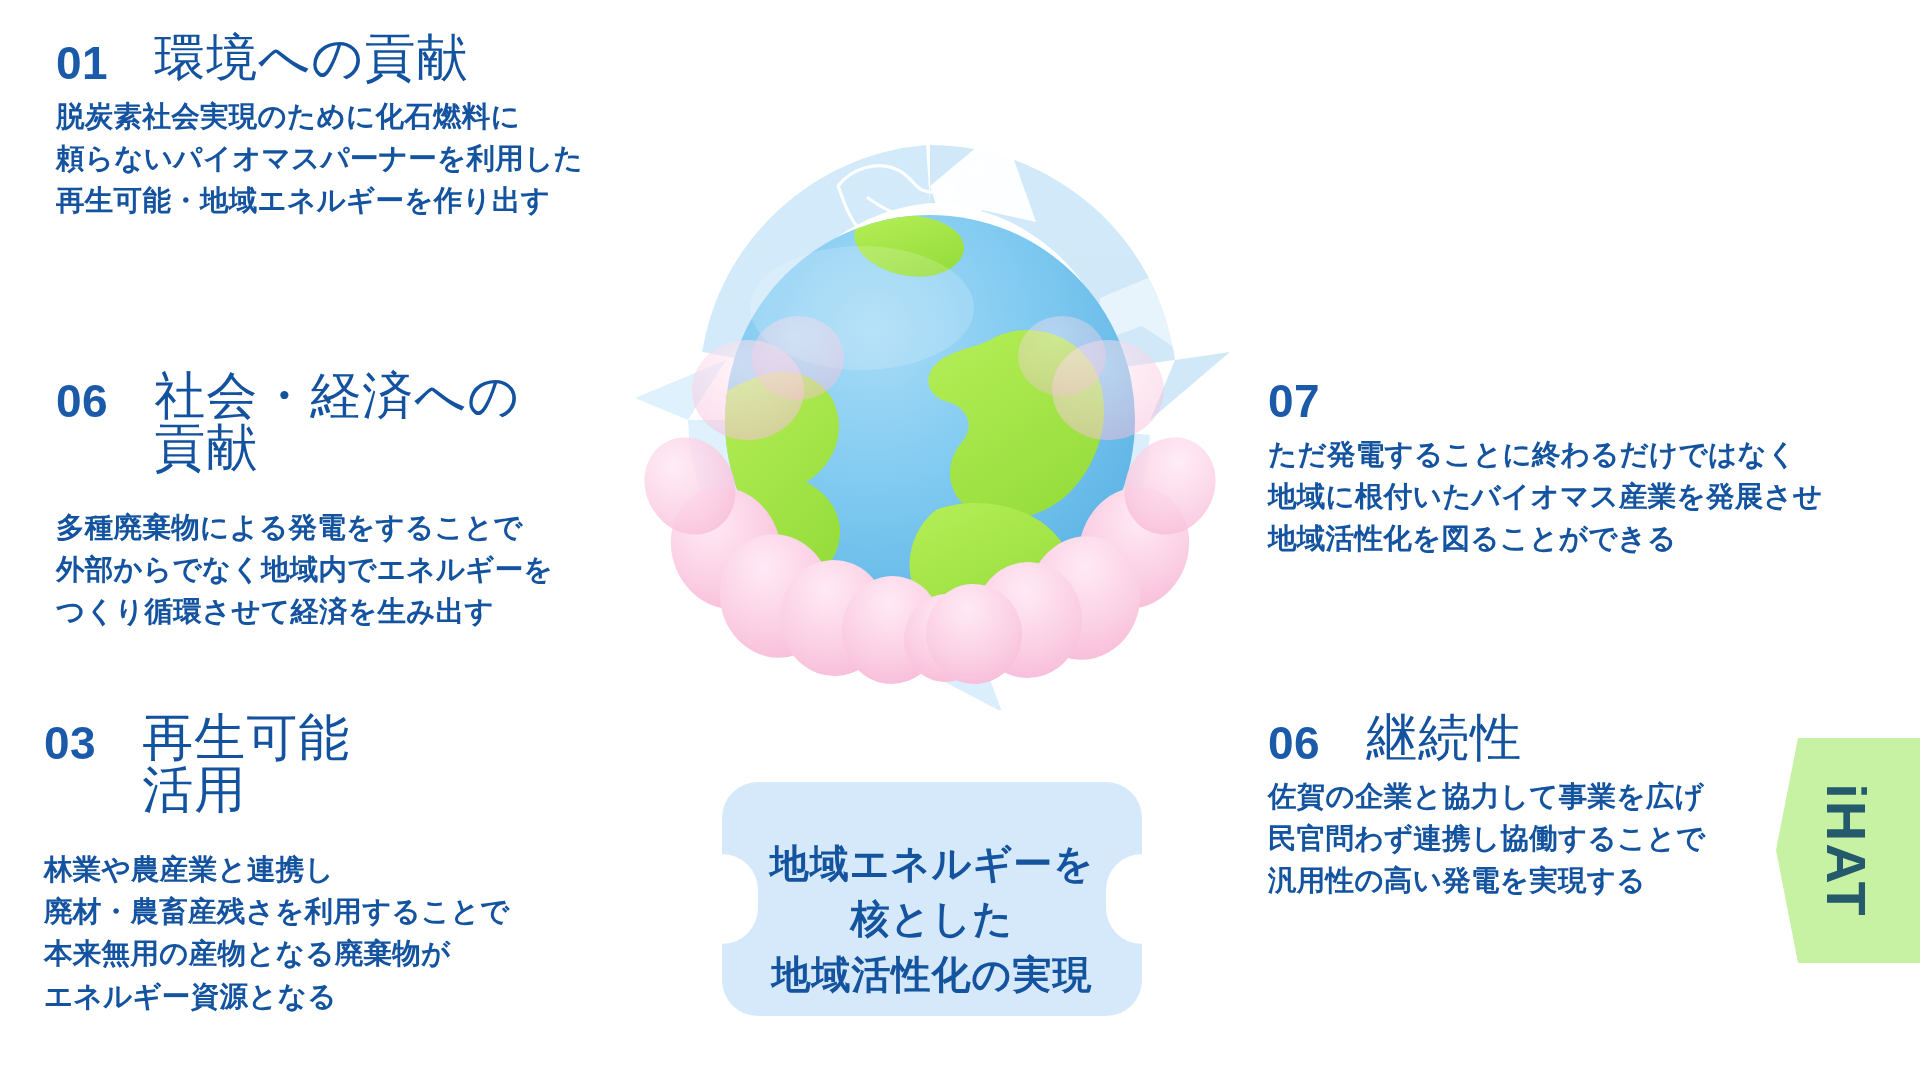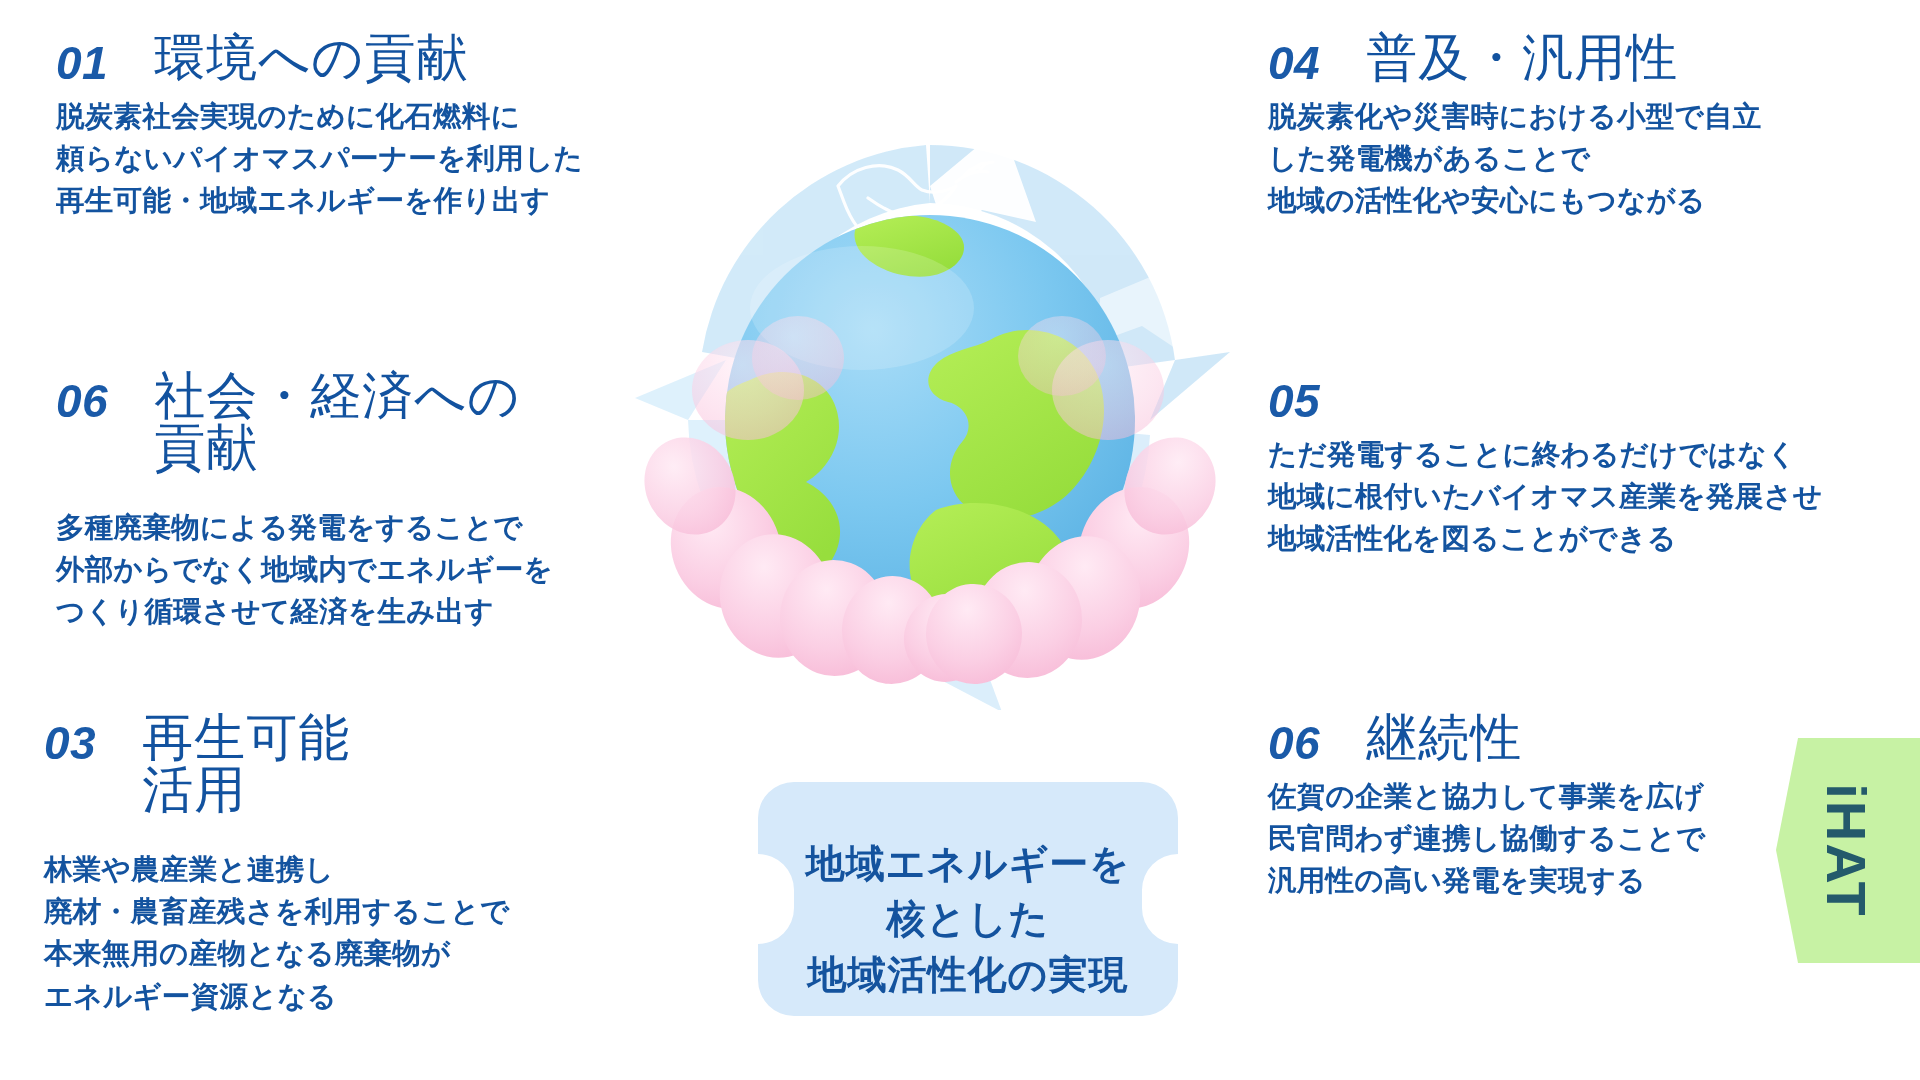--- a/index.html
+++ b/index.html
@@ -31,21 +31,20 @@
     line-height: 1.0;
     white-space: nowrap;
   }
   .block-num {
     font-size: 46px;
     font-weight: 700;
     letter-spacing: 0.5px;
     color: #1a5aa8;
     flex: 0 0 auto;
     padding-top: 8px;
-    font-style: italic;
   }
   .block-title {
     font-size: 51px;
     font-weight: 400;
     color: #12529f;
     letter-spacing: 1px;
     line-height: 1.02;
     margin-left: 46px;
     white-space: pre-line;
   }
@@ -78,21 +77,21 @@
     left: 630px;
     top: 90px;
     width: 600px;
     height: 620px;
   }
   #illustration svg { display:block; width: 100%; height: 100%; }
 
   
   #callout {
     position: absolute;
-    left: 758px;
+    left: 722px;
     top: 782px;
     width: 420px;
     height: 274px;
   }
   #callout .callout-bg {
     position: absolute;
     inset: 0;
   }
   #callout .callout-text {
     position: absolute;
@@ -165,33 +164,24 @@
       <span class="block-num">03</span>
       <span class="block-title">再生可能
 活用</span>
     </div>
     <div class="block-body">林業や農産業と連携し
 廃材・農畜産残さを利用することで
 本来無用の産物となる廃棄物が
 エネルギー資源となる</div>
   </div>
 
-  <div class="block right" id="block-04">
-    <div class="block-head">
-      <span class="block-num">04</span>
-      <span class="block-title">普及・汎用性</span>
-    </div>
-    <div class="block-body">脱炭素化や災害時における小型で自立
-した発電機があることで
-地域の活性化や安心にもつながる</div>
-  </div>
 
   <div class="block right" id="block-05">
     <div class="block-head">
-      <span class="block-num">05</span>
+      <span class="block-num">07</span>
     </div>
     <div class="block-body">ただ発電することに終わるだけではなく
 地域に根付いたバイオマス産業を発展させ
 地域活性化を図ることができる</div>
   </div>
 
   <div class="block right" id="block-06">
     <div class="block-head">
       <span class="block-num">06</span>
       <span class="block-title">継続性</span>

